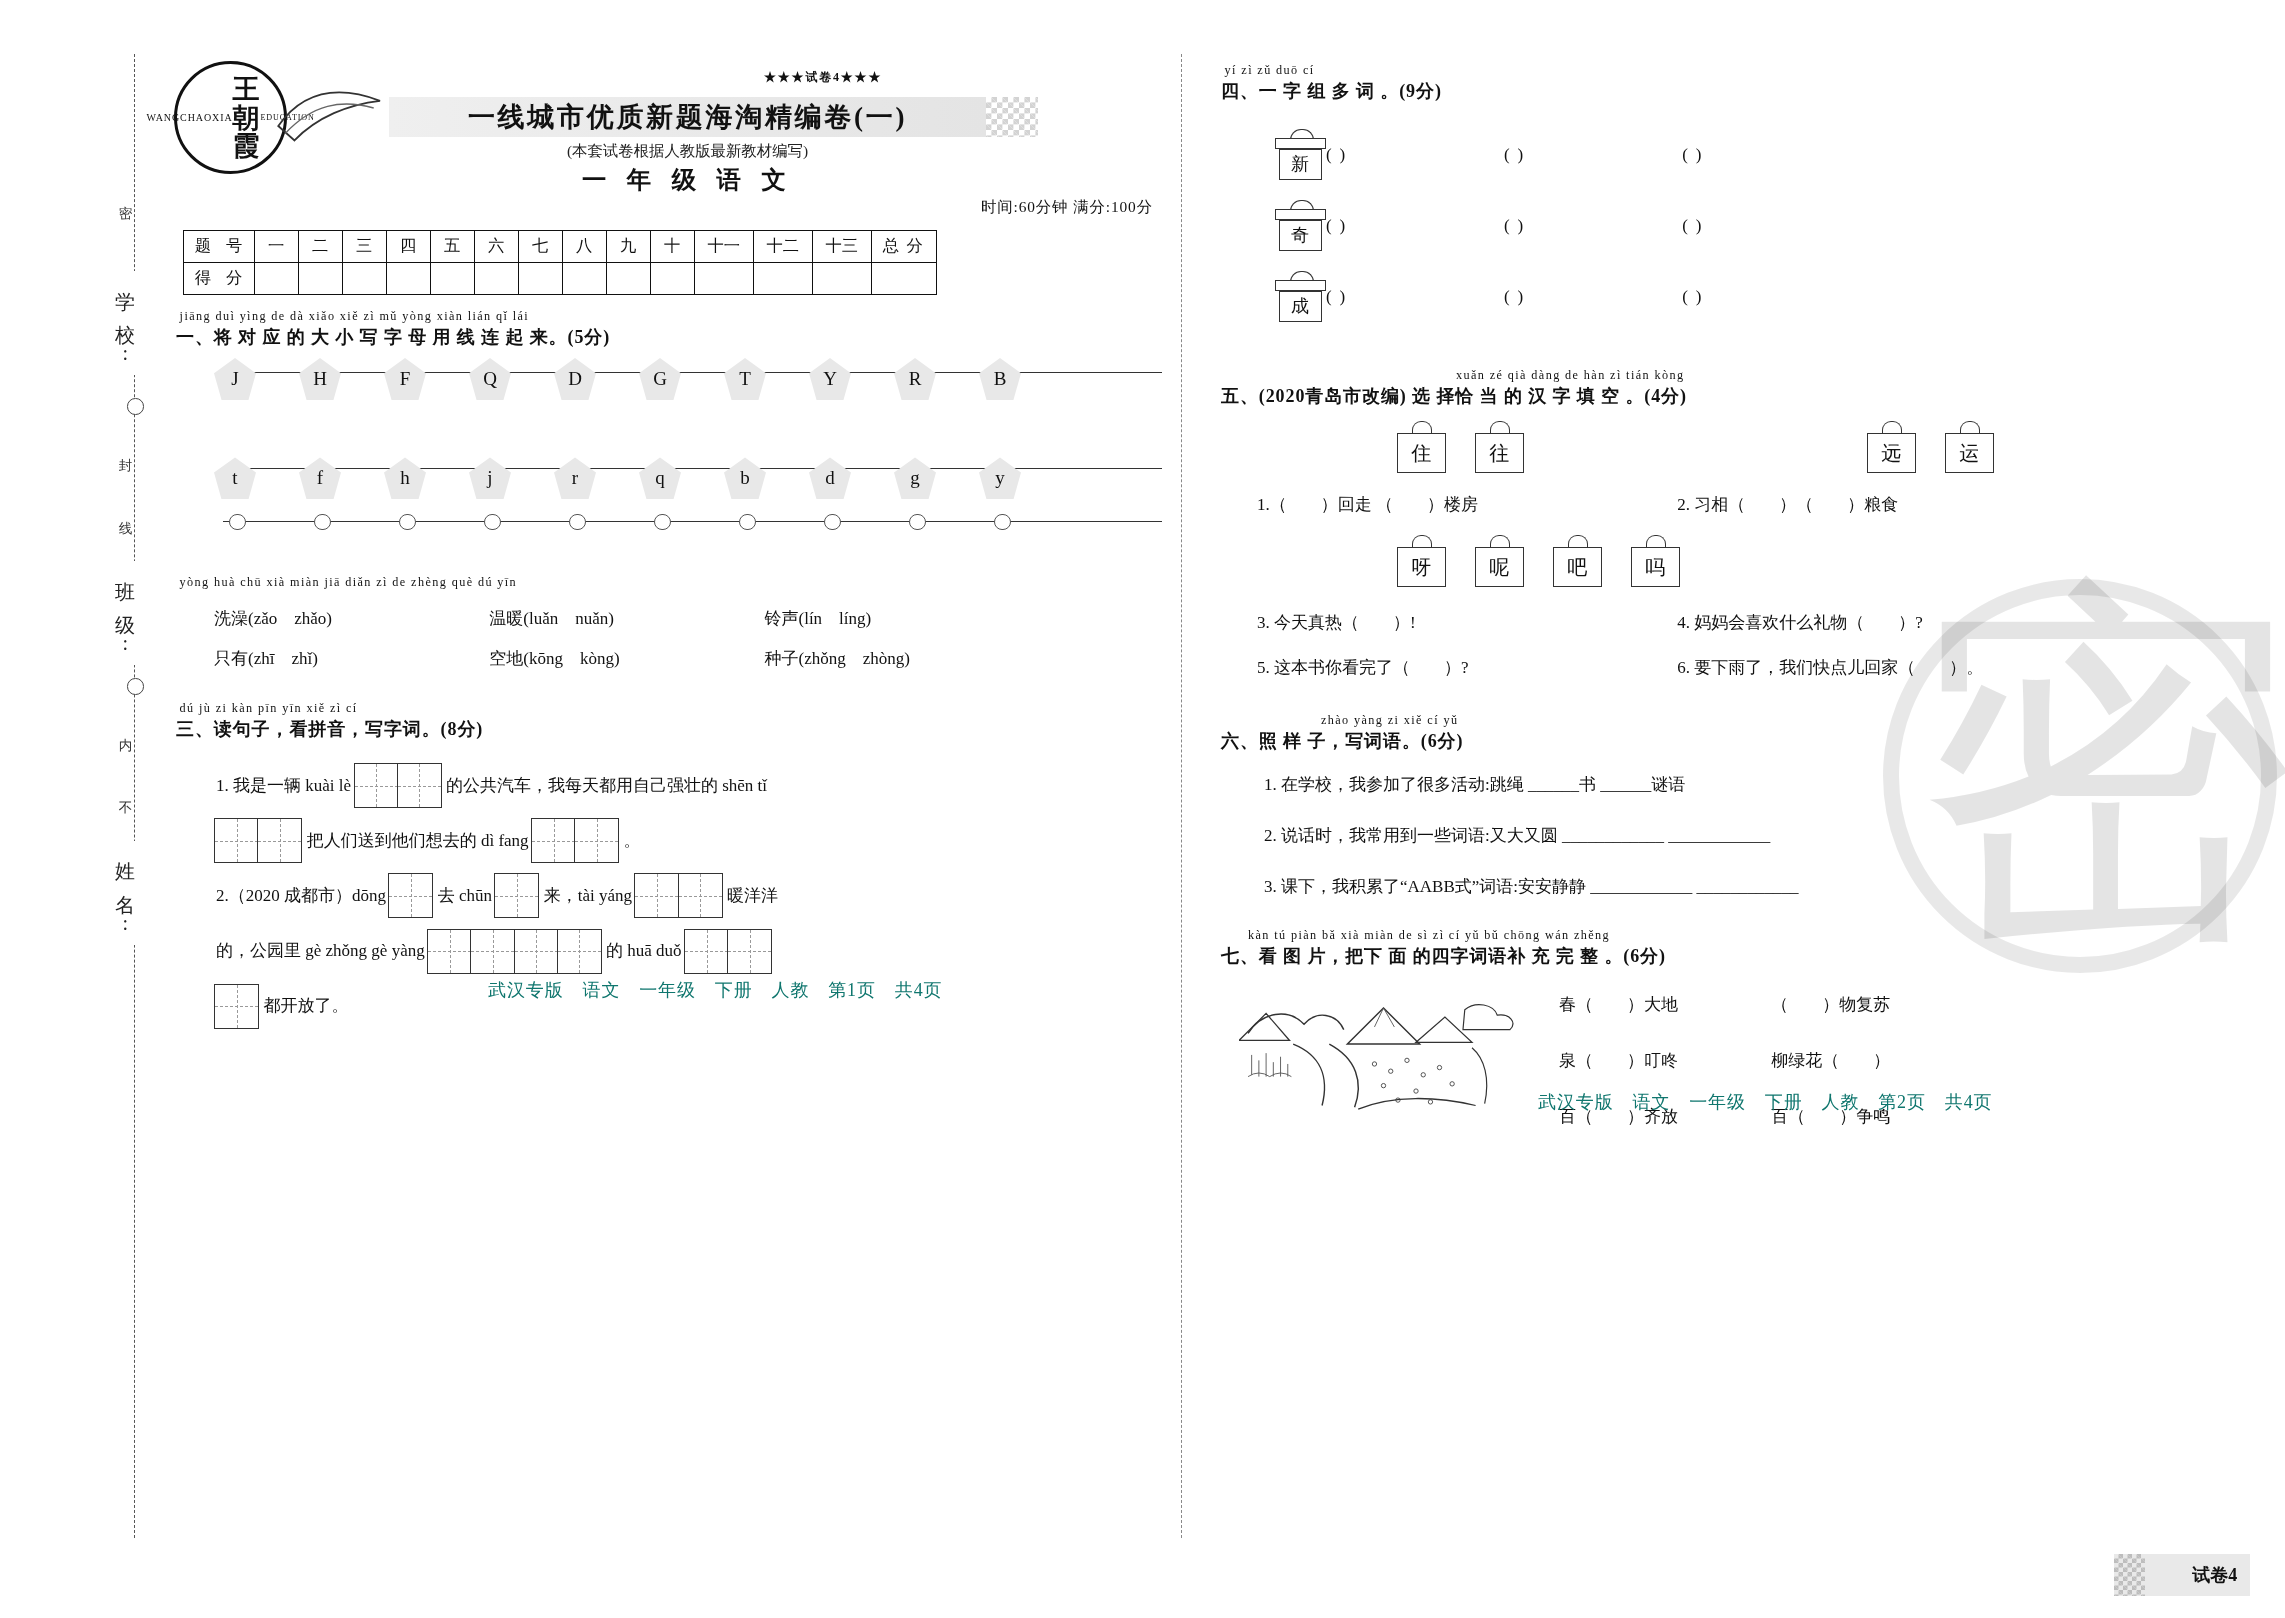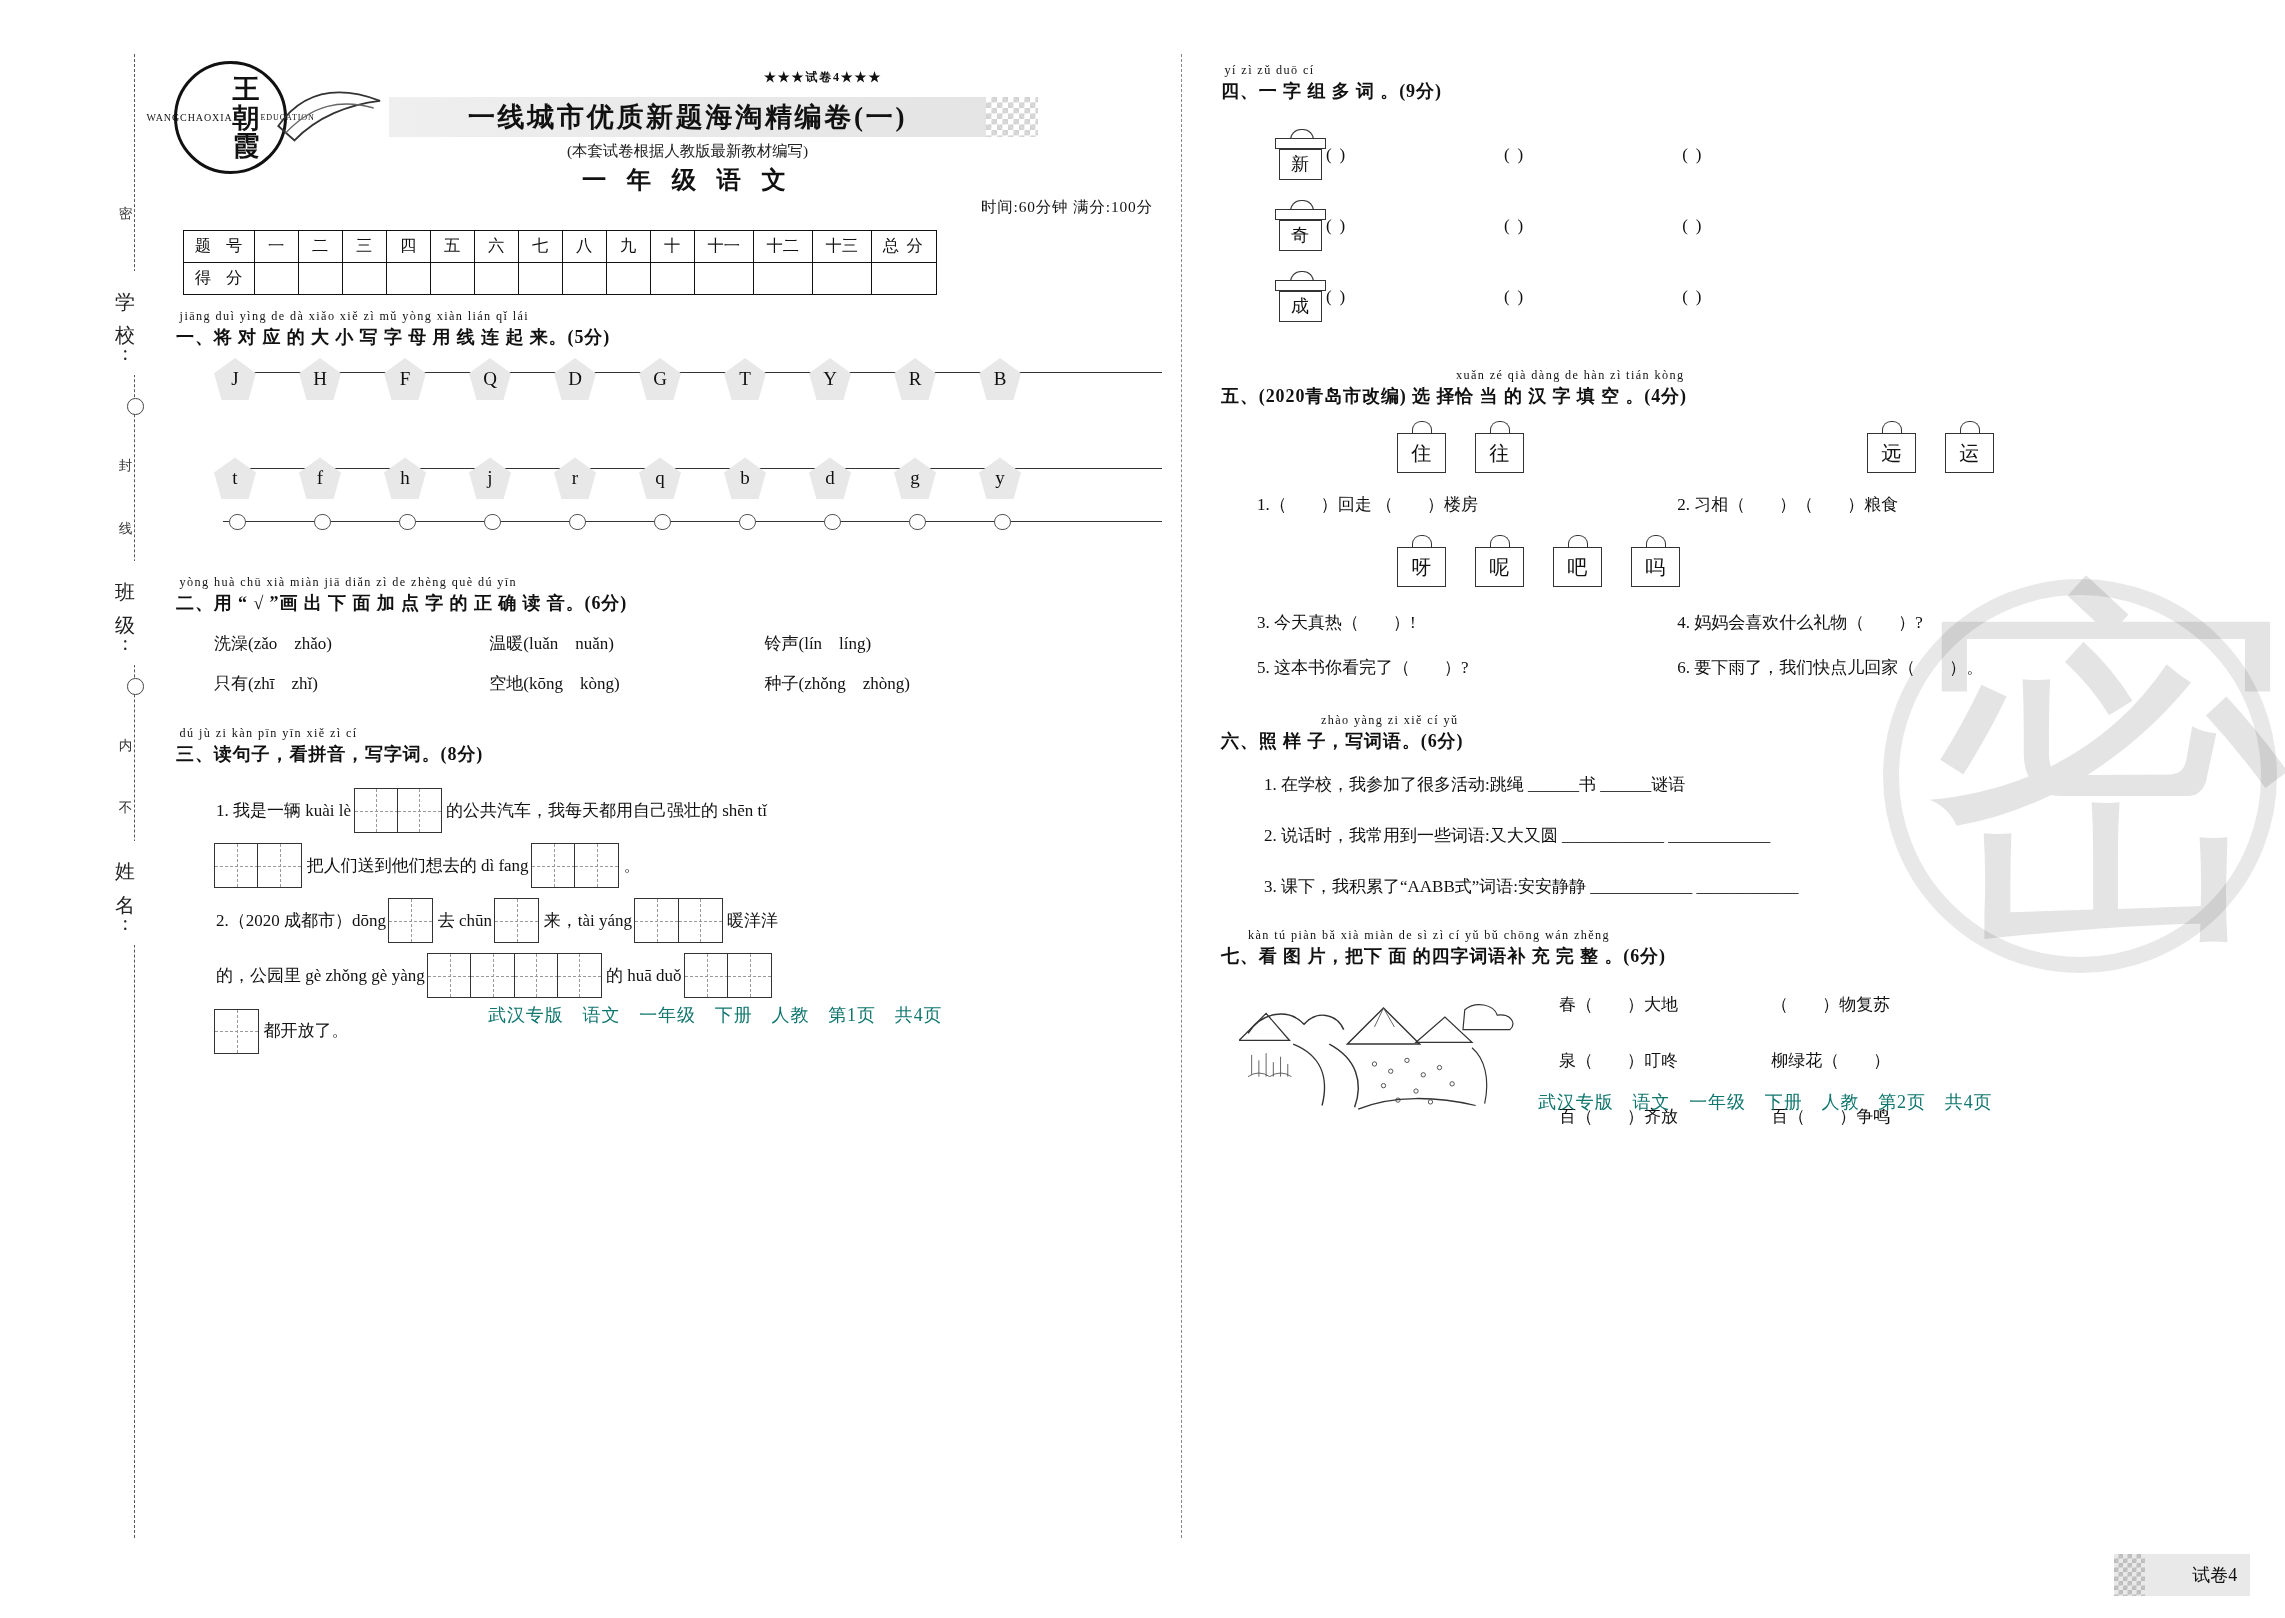--- a/index.html
+++ b/index.html
@@ -97,21 +97,21 @@
            display:flex;align-items:center;justify-content:center;font-size:20px;background:#fff;}
   .qlist{font-size:17px;line-height:49px;margin-left:36px;}
   .qlist .half{display:inline-block;width:416px;}
   
   .pic{width:289px;height:136px;border:0;position:relative;margin-left:18px;}
   
   .footer{position:absolute;bottom:31px;font-size:18px;letter-spacing:0.9px;color:#0f766e;}
   .footerL{left:488px;}
   .pagetag{position:absolute;right:36px;bottom:22px;width:136px;height:42px;background:#e9e9e9;
            display:flex;align-items:center;justify-content:flex-end;padding-right:12.7px;box-sizing:border-box;
-           font-size:18px;font-weight:normal;}
+           font-size:18px;font-weight:bold;}
   .pagetag .ck{position:absolute;left:0;top:0;width:31px;height:42px;
     background-image:linear-gradient(45deg,#bdbdbd 25%,transparent 25%,transparent 75%,#bdbdbd 75%),
                      linear-gradient(45deg,#bdbdbd 25%,transparent 25%,transparent 75%,#bdbdbd 75%);
     background-size:9px 9px;background-position:0 0,4.5px 4.5px;}
   
   .watermark{position:absolute;right:-27px;top:561px;width:416px;height:416px;opacity:.10;
              font-size:380px;line-height:416px;text-align:center;color:#000;
              font-family:"Liberation Serif",serif;pointer-events:none;}
   .wmring{position:absolute;right:9px;top:579px;width:362px;height:362px;border:16.3px solid rgba(0,0,0,.09);border-radius:50%;}
 </style>
@@ -238,21 +238,20 @@
         <div class="dot" style="left:458px"></div>
         <div class="dot" style="left:543px"></div>
         <div class="dot" style="left:628px"></div>
         <div class="dot" style="left:713px"></div>
         <div class="dot" style="left:798px"></div>
       </div>
     </div>
 
     <div class="block" style="margin-top:3.6px">
       <div class="pinyin">yòng              huà chū xià miàn jiā diǎn zì  de zhèng què dú yīn</div>
-      <div class="qtitle">二、用 “ √ ”画 出 下 面 加 点 字 的  正  确 读 音。(6分)</div>
       <div class="readgrid">
         <span class="cell">洗澡(zǎo　zhǎo)</span>
         <span class="cell">温暖(luǎn　nuǎn)</span>
         <span class="cell">铃声(lín　líng)</span><br>
         <span class="cell">只有(zhī　zhǐ)</span>
         <span class="cell">空地(kōng　kòng)</span>
         <span class="cell">种子(zhǒng　zhòng)</span>
       </div>
     </div>
 

